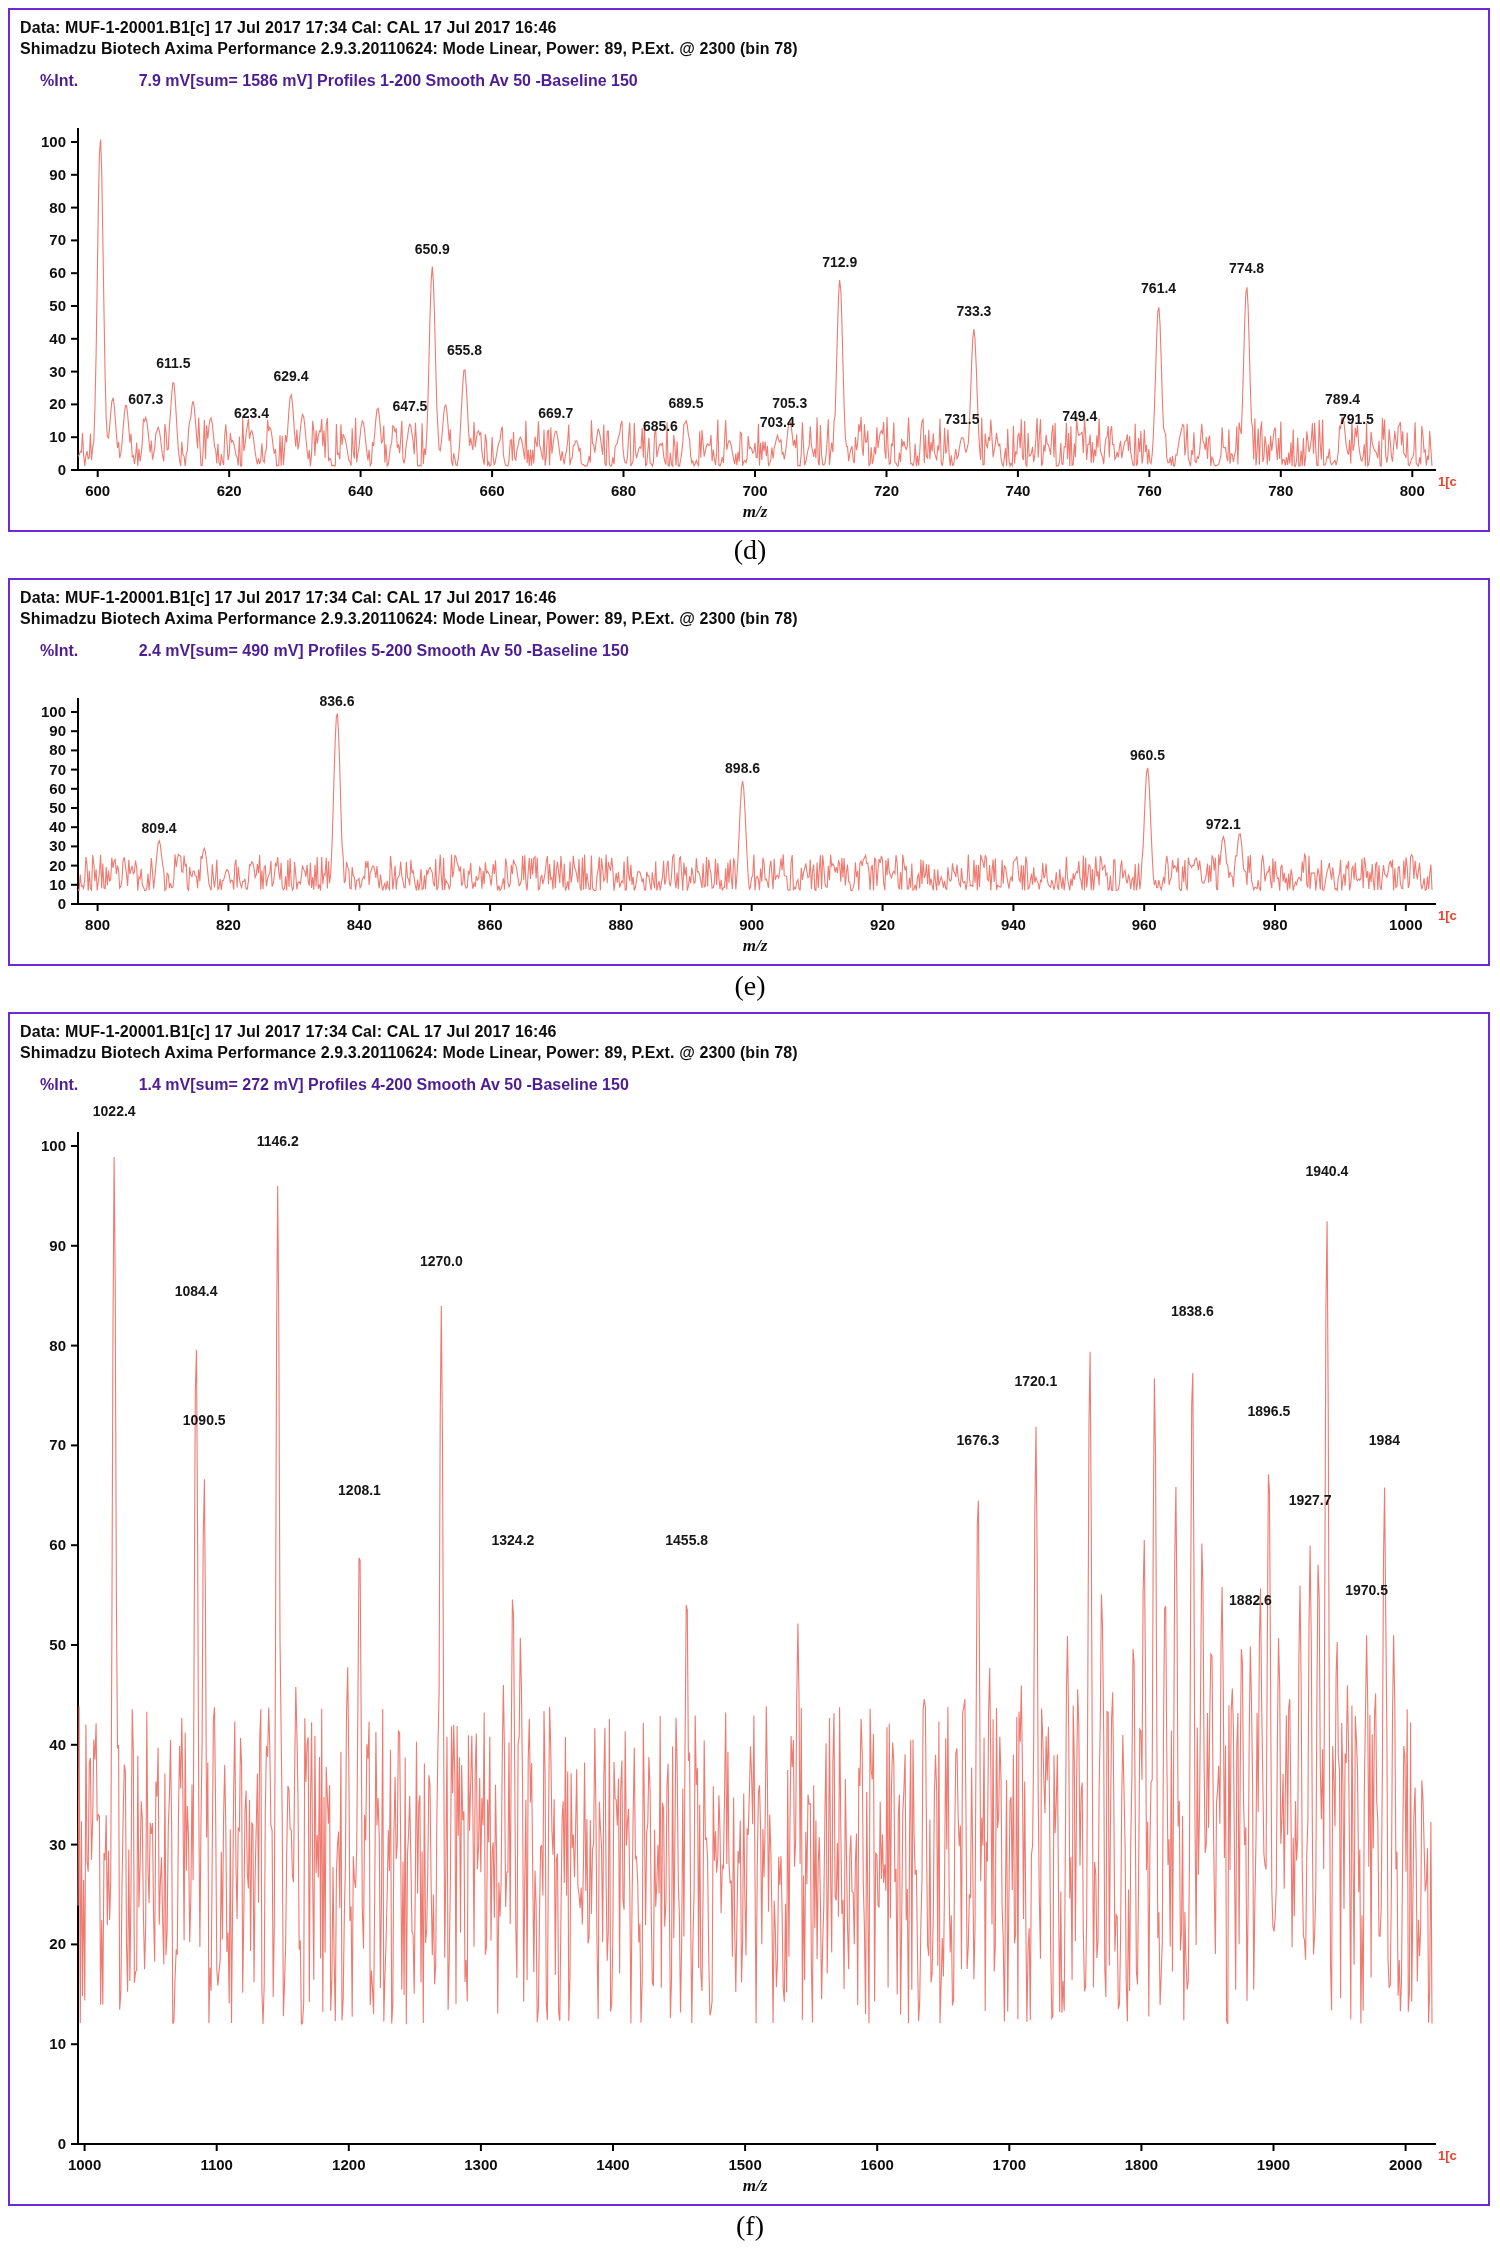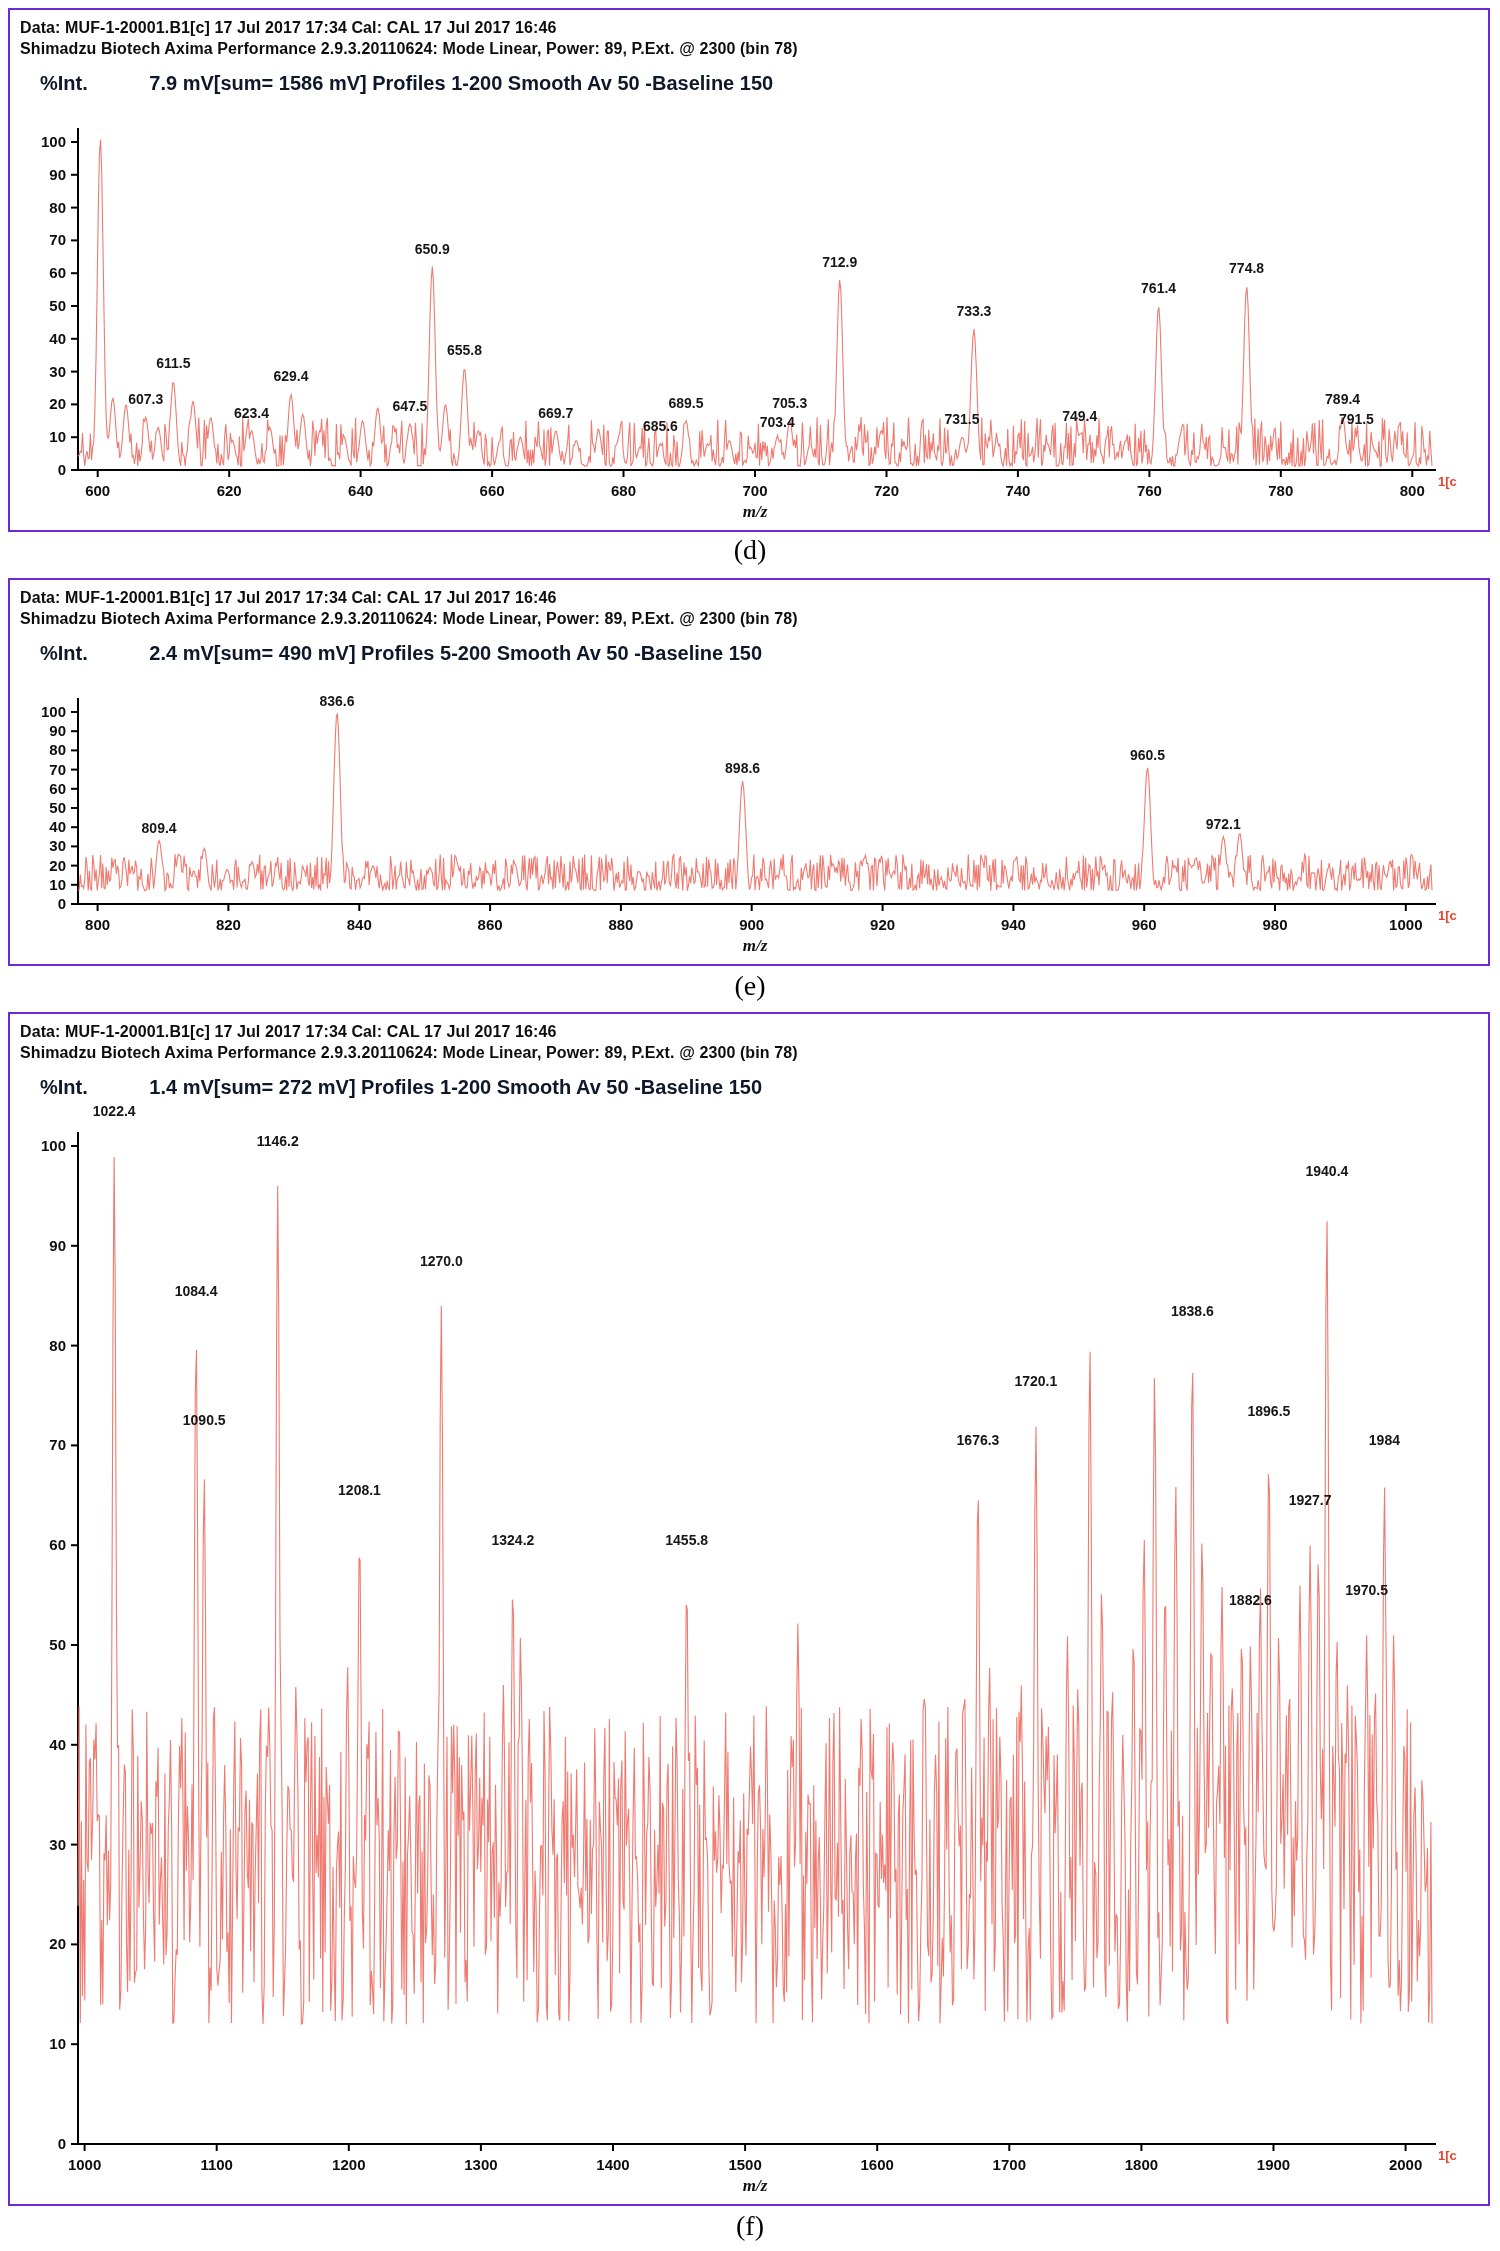--- a/index.html
+++ b/index.html
@@ -6,21 +6,21 @@
   html,body{margin:0;padding:0;background:#ffffff;}
   .page{position:relative;width:1500px;height:2251px;background:#ffffff;
         font-family:"Liberation Sans",sans-serif;color:#111;overflow:hidden;}
   .panel{position:absolute;left:8px;width:1482px;border:2px solid #6d28d9;
          background:#ffffff;box-sizing:border-box;}
   #panel-d{top:8px;height:524px;}
   #panel-e{top:578px;height:388px;}
   #panel-f{top:1012px;height:1194px;}
   .hdr{padding:7px 10px 0 10px;font-size:16px;font-weight:700;line-height:21px;
        color:#0d0d0d;letter-spacing:.1px;white-space:nowrap;}
-  .info{margin-top:13px;padding-left:30px;font-size:20px;font-weight:700;color:#0f172a;
+  .info{margin-top:13px;padding-left:30px;font-size:16px;font-weight:700;color:#4c1d95;
         white-space:nowrap;}
   .info .si{margin-left:56px;}
   .chart{position:absolute;left:2px;right:2px;top:92px;bottom:4px;}
   .caption{position:absolute;left:0;width:100%;text-align:center;
            font-family:"Liberation Serif",serif;font-size:28px;color:#000;}
   #cap-d{top:534px;} #cap-e{top:970px;} #cap-f{top:2210px;}
   
   .tk{font:700 15px "Liberation Sans",sans-serif;fill:#0d0d0d;}
   .pk{font:700 14px "Liberation Sans",sans-serif;fill:#161616;}
   .xl{font:italic 700 17px "Liberation Serif",serif;fill:#0d0d0d;}
@@ -180,21 +180,21 @@
   </section>
   <div class="caption" id="cap-e">(e)</div>
 
   <section class="panel" id="panel-f">
     <div class="hdr">
       <div>Data: MUF-1-20001.B1[c] 17 Jul 2017 17:34 Cal: CAL 17 Jul 2017 16:46</div>
       <div>Shimadzu Biotech Axima Performance 2.9.3.20110624: Mode Linear, Power: 89, P.Ext. @ 2300 (bin 78)</div>
     </div>
     <div class="info">
       <span class="yt">%Int.</span>
-      <span class="si">1.4 mV[sum= 272 mV]  Profiles 1-200 Smooth Av 50 -Baseline 150</span>
+      <span class="si">1.4 mV[sum= 272 mV]  Profiles 4-200 Smooth Av 50 -Baseline 150</span>
     </div>
     <div class="chart"><svg width="1474" height="1094" xmlns="http://www.w3.org/2000/svg">
           <path d="M66 26.0 V1038.0 H1424" fill="none" stroke="#000" stroke-width="2"></path>
           <line x1="59" y1="1038.0" x2="66" y2="1038.0" stroke="#000" stroke-width="2"></line>
           <text x="54" y="1043.0" text-anchor="end" class="tk">0</text>
           <line x1="59" y1="938.2" x2="66" y2="938.2" stroke="#000" stroke-width="2"></line>
           <text x="54" y="943.2" text-anchor="end" class="tk">10</text>
           <line x1="59" y1="838.4" x2="66" y2="838.4" stroke="#000" stroke-width="2"></line>
           <text x="54" y="843.4" text-anchor="end" class="tk">20</text>
           <line x1="59" y1="738.6" x2="66" y2="738.6" stroke="#000" stroke-width="2"></line>

